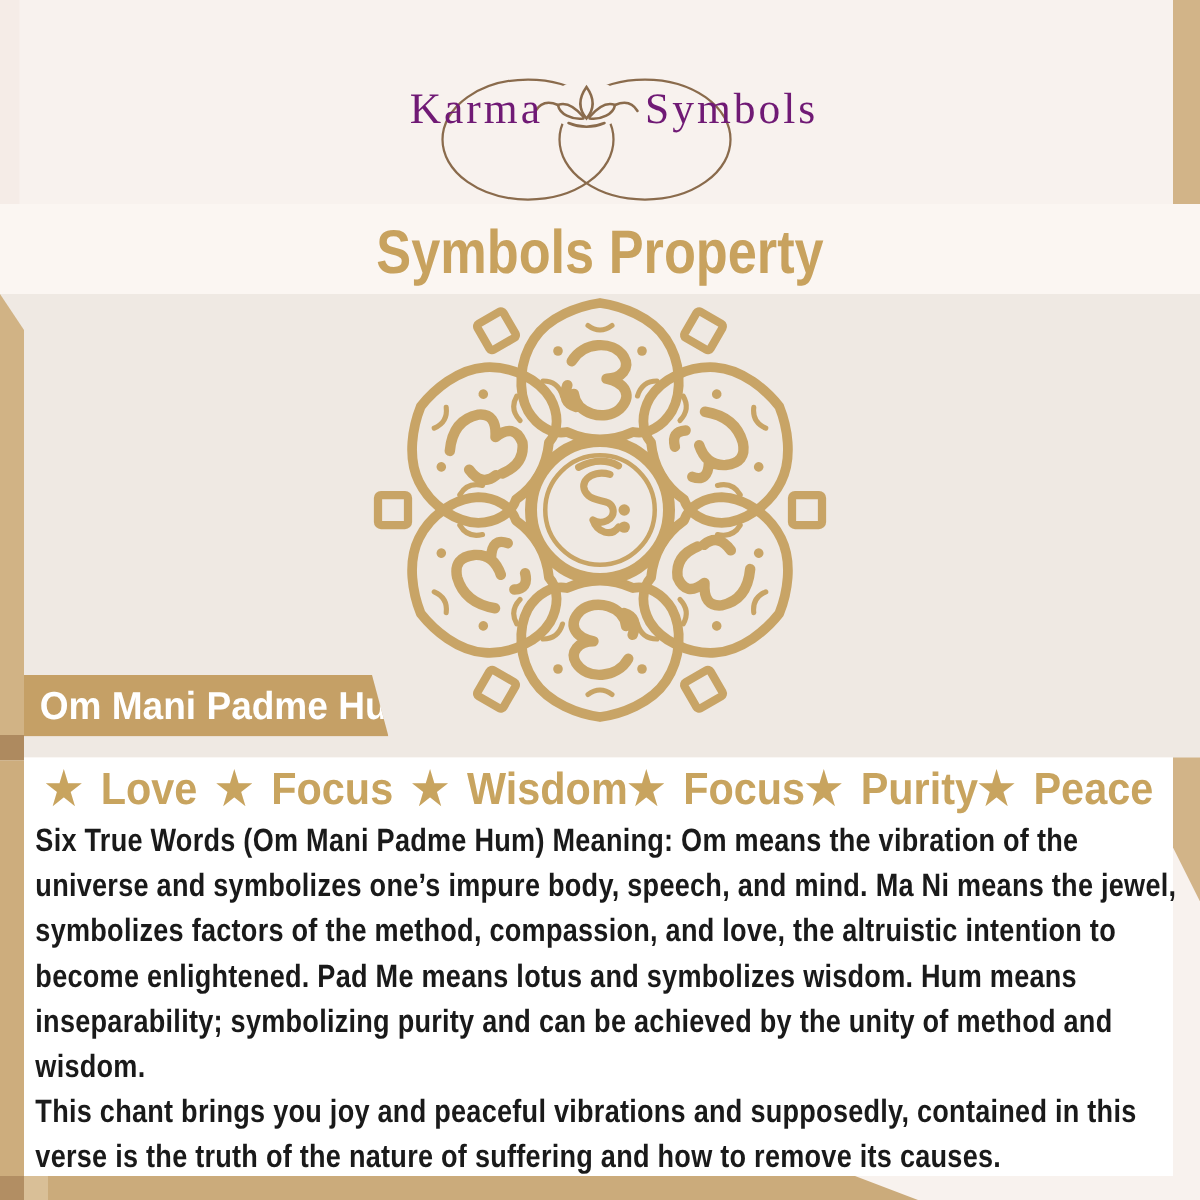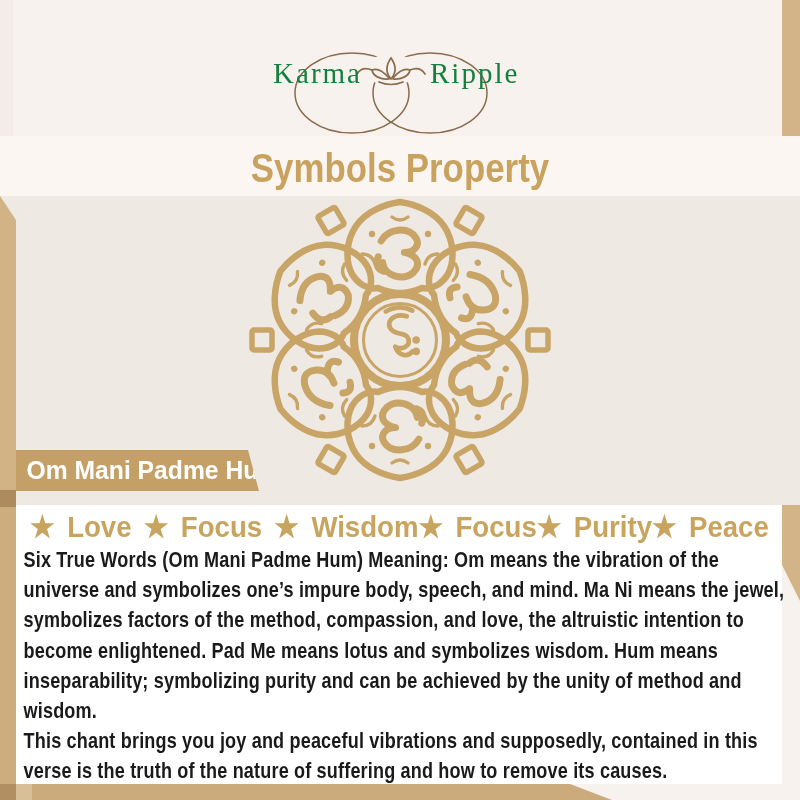--- a/index.html
+++ b/index.html
@@ -18,21 +18,21 @@
   .left-rail-notch{left:0;top:490px;width:16px;height:17px;background:#AE8A5F;}
   .left-rail-bottom{left:0;top:507px;width:16px;height:277px;background:#CDAD7D;}
   .bottom-bar{left:0;top:784px;width:612px;height:16px;background:#CBAB7B;
     clip-path:polygon(0 0,calc(100% - 42px) 0,100% 100%,0 100%);}
   .bottom-cap{left:0;top:784px;width:16px;height:16px;background:#B28E63;}
   .bottom-square{left:16px;top:784px;width:16px;height:16px;background:#D9BF97;}
 
   
   .logo-svg{left:270px;top:47px;width:242px;height:92px;}
   .brand-word{top:59px;font-family:"Liberation Serif",serif;font-size:29px;
-    color:#15803d;letter-spacing:2px;line-height:28px;white-space:nowrap;}
+    color:#701a75;letter-spacing:2px;line-height:28px;white-space:nowrap;}
   .brand-word1{left:218px;width:144px;text-align:right;}
   .brand-word2{left:430px;width:160px;text-align:left;}
 
   
   .title-band{left:0;top:136px;width:800px;height:60px;background:#FBF6F2;}
   .page-title{left:0;top:143px;width:800px;height:50px;line-height:50px;text-align:center;
     font-size:41px;font-weight:bold;color:#C8A25E;letter-spacing:0;
     transform:scaleX(.85);transform-origin:center top;}
 
   
@@ -77,21 +77,21 @@
         <path d="M0,-14 C-5,-7 -6,0 0,7 C6,0 5,-7 0,-14 Z"></path>
         <path d="M-2,6 C-8,-1 -14,-4 -19,-2 C-18,4 -10,8 -2,7"></path>
         <path d="M2,6 C8,-1 14,-4 19,-2 C18,4 10,8 2,7"></path>
         <path d="M-19,-2 C-26,-5 -31,-3 -34,2"></path>
         <path d="M19,-2 C26,-5 31,-3 34,2"></path>
         <path d="M-12,10 Q0,15 12,10"></path>
       </g>
     </g>
   </svg>
   <div class="abs brand-word brand-word1">Karma</div>
-  <div class="abs brand-word brand-word2">Ripple</div>
+  <div class="abs brand-word brand-word2">Symbols</div>
 
   <div class="abs title-band"></div>
   <div class="abs page-title">Symbols Property</div>
 
   <div class="abs mid-section"></div>
 
   <svg class="abs mandala-svg" viewBox="-160 -160 320 320">
     <defs>
       <g id="syl1">
         <path class="mandala-stroke" stroke-width="4.8" d="M-13,-7 C-8,-16 6,-17 11,-9 C14,-4 10,1 3,1 C12,3 15,9 9,15 C2,21 -11,17 -12,8 M-15,4 Q-18,12 -11,14"></path>

